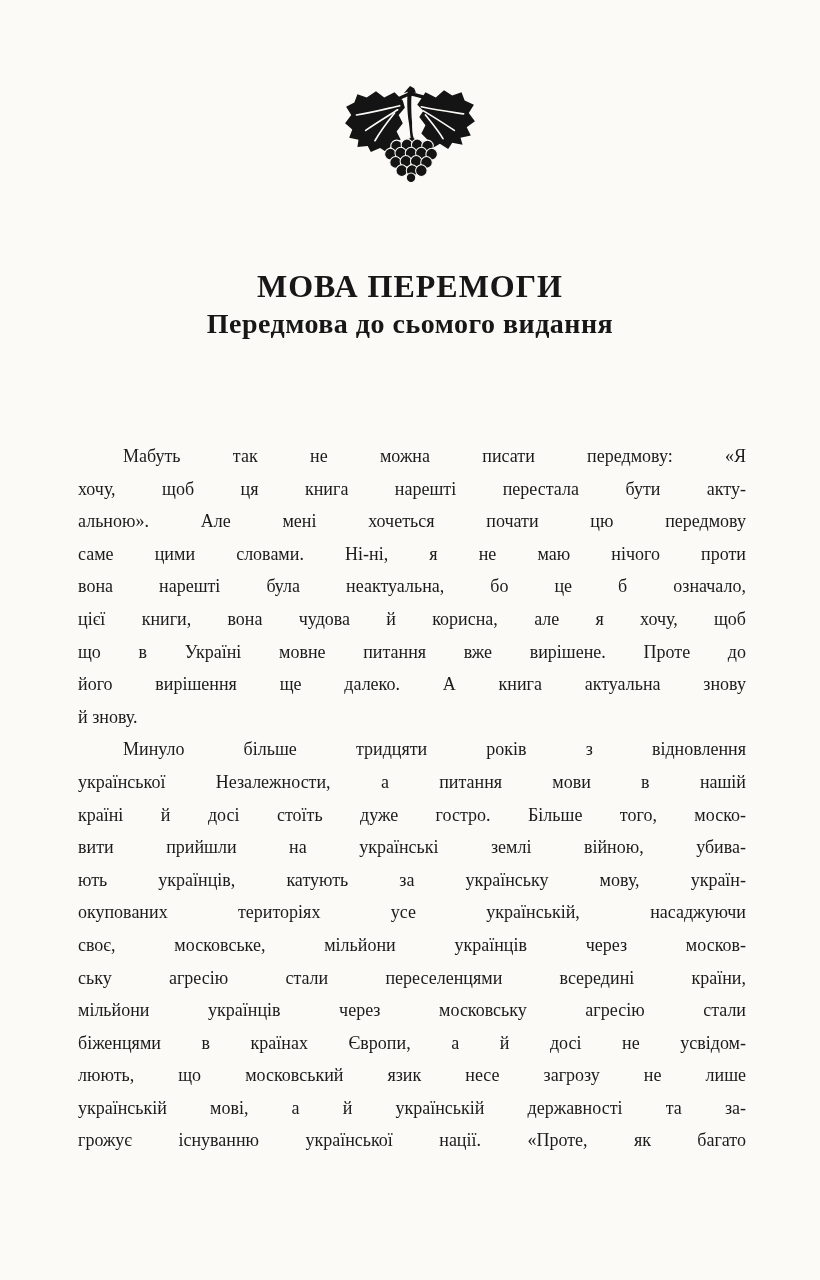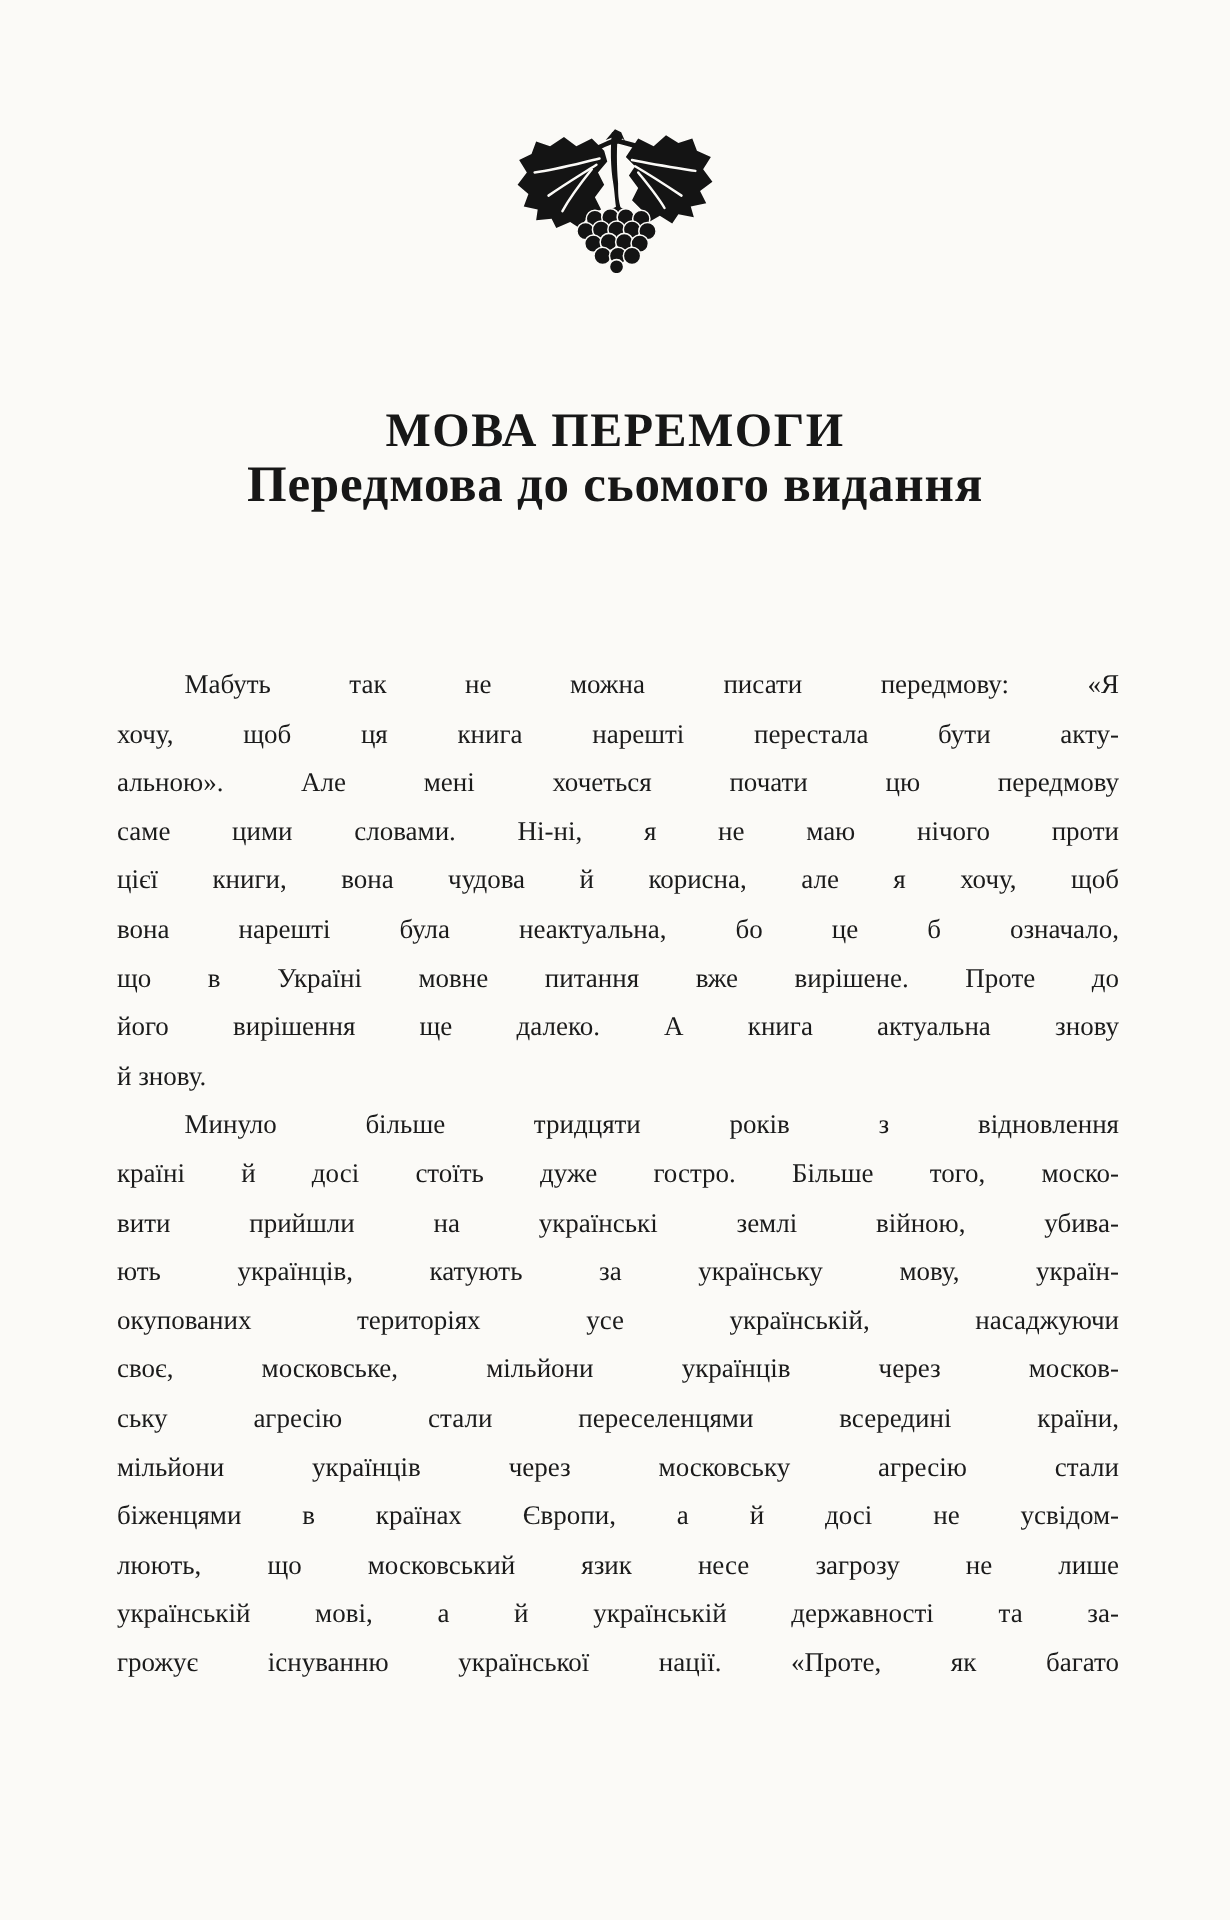--- a/index.html
+++ b/index.html
@@ -31,21 +31,21 @@
     text-align: center;
     font-weight: bold;
     line-height: 37px;
     color: #171717;
   }
   .heading .title {
     font-size: 32px;
     letter-spacing: 1px;
   }
   .heading .subtitle {
-    font-size: 34px;
+    font-size: 28px;
     letter-spacing: 0.5px;
   }
   .body-text {
     position: absolute;
     top: 440px;
     left: 78px;
     width: 668px;
     font-size: 18px;
     line-height: 32.6px;
     color: #1b1b1b;
@@ -124,28 +124,29 @@
     <div class="title">МОВА ПЕРЕМОГИ</div>
     <div class="subtitle">Передмова до сьомого видання</div>
   </div>
 
   <div class="body-text">
     <div>
       <div class="line first">Мабуть так не можна писати передмову: «Я</div>
       <div class="line">хочу, щоб ця книга нарешті перестала бути акту-</div>
       <div class="line">альною». Але мені хочеться почати цю передмову</div>
       <div class="line">саме цими словами. Ні-ні, я не маю нічого проти</div>
+      <div class="line">вона нарешті була неактуальна, бо це б означало,</div>
       <div class="line">цієї книги, вона чудова й корисна, але я хочу, щоб</div>
-      <div class="line">вона нарешті була неактуальна, бо це б означало,</div>
       <div class="line">що в Україні мовне питання вже вирішене. Проте до</div>
       <div class="line">його вирішення ще далеко. А книга актуальна знову</div>
       <div class="line end">й знову.</div>
     </div>
     <div>
       <div class="line first">Минуло більше тридцяти років з відновлення</div>
+      <div class="line">української Незалежности, а питання мови в нашій</div>
       <div class="line">країні й досі стоїть дуже гостро. Більше того, моско-</div>
       <div class="line">вити прийшли на українські землі війною, убива-</div>
       <div class="line">ють українців, катують за українську мову, україн-</div>
       <div class="line">окупованих територіях усе українській, насаджуючи</div>
       <div class="line">своє, московське, мільйони українців через москов-</div>
       <div class="line">ську агресію стали переселенцями всередині країни,</div>
       <div class="line">мільйони українців через московську агресію стали</div>
       <div class="line">біженцями в країнах Європи, а й досі не усвідом-</div>
       <div class="line">люють, що московський язик несе загрозу не лише</div>
       <div class="line">українській мові, а й українській державності та за-</div>

